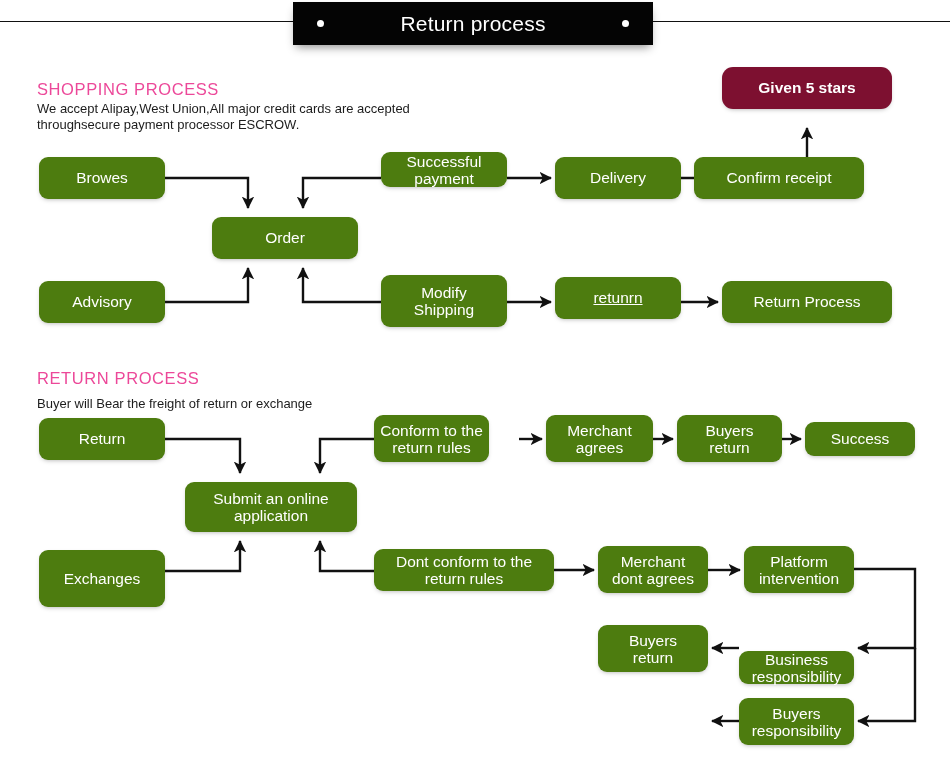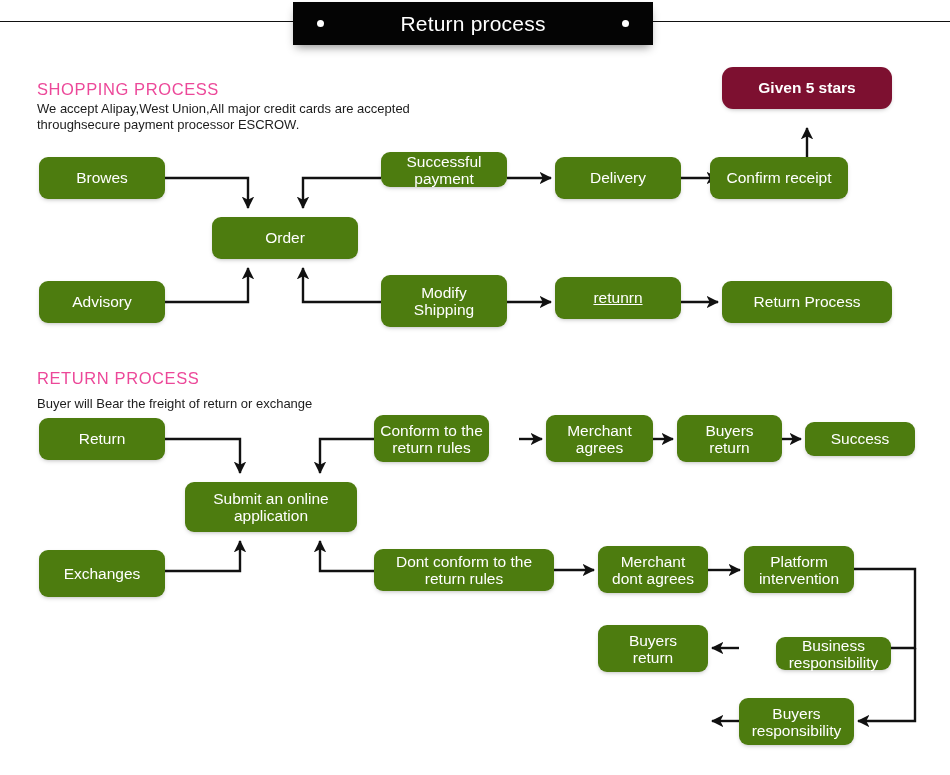--- a/index.html
+++ b/index.html
@@ -178,44 +178,44 @@
 
       <path d="M 739 721 L 712 721"></path>
     </g>
   </svg>
 
   <div class="node accent" style="left: 722px; top: 67px; width: 170px; height: 42px; font-weight: bold;">Given 5 stars</div>
   <div class="node" style="left: 39px; top: 157px; width: 126px; height: 42px;">Browes</div>
   <div class="node tight" style="left: 381px; top: 152px; width: 126px; height: 35px;">Successful
 payment</div>
   <div class="node" style="left: 555px; top: 157px; width: 126px; height: 42px;">Delivery</div>
-  <div class="node" style="left: 710px; top: 157px; width: 138px; height: 42px;">Confirm receipt</div>
+  <div class="node" style="left: 694px; top: 157px; width: 170px; height: 42px;">Confirm receipt</div>
   <div class="node" style="left: 212px; top: 217px; width: 146px; height: 42px;">Order</div>
   <div class="node" style="left: 39px; top: 281px; width: 126px; height: 42px;">Advisory</div>
   <div class="node tight" style="left: 381px; top: 275px; width: 126px; height: 52px;">Modify
 Shipping</div>
   <div class="node" style="left: 555px; top: 277px; width: 126px; height: 42px; text-decoration: underline;">retunrn</div>
   <div class="node" style="left: 722px; top: 281px; width: 170px; height: 42px;">Return Process</div>
   <div class="node" style="left: 39px; top: 418px; width: 126px; height: 42px;">Return</div>
   <div class="node tight" style="left: 374px; top: 415px; width: 115px; height: 47px;">Conform to the
 return rules</div>
   <div class="node tight" style="left: 546px; top: 415px; width: 107px; height: 47px;">Merchant
 agrees</div>
   <div class="node tight" style="left: 677px; top: 415px; width: 105px; height: 47px;">Buyers
 return</div>
   <div class="node" style="left: 805px; top: 422px; width: 110px; height: 34px;">Success</div>
   <div class="node tight" style="left: 185px; top: 482px; width: 172px; height: 50px;">Submit an online
 application</div>
-  <div class="node" style="left: 39px; top: 550px; width: 126px; height: 47px;">Exchanges</div>
+  <div class="node" style="left: 39px; top: 550px; width: 126px; height: 57px;">Exchanges</div>
   <div class="node tight" style="left: 374px; top: 549px; width: 180px; height: 42px;">Dont conform to the
 return rules</div>
   <div class="node tight" style="left: 598px; top: 546px; width: 110px; height: 47px;">Merchant
 dont agrees</div>
   <div class="node tight" style="left: 744px; top: 546px; width: 110px; height: 47px;">Platform
 intervention</div>
   <div class="node tight" style="left: 598px; top: 625px; width: 110px; height: 47px;">Buyers
 return</div>
-  <div class="node tight" style="left: 739px; top: 637px; width: 115px; height: 33px; margin-left: 37px;">Business
+  <div class="node tight" style="left: 739px; top: 651px; width: 115px; height: 33px;">Business
 responsibility</div>
   <div class="node tight" style="left: 739px; top: 698px; width: 115px; height: 47px;">Buyers
 responsibility</div>
 
 </div>
 
 </body></html>

